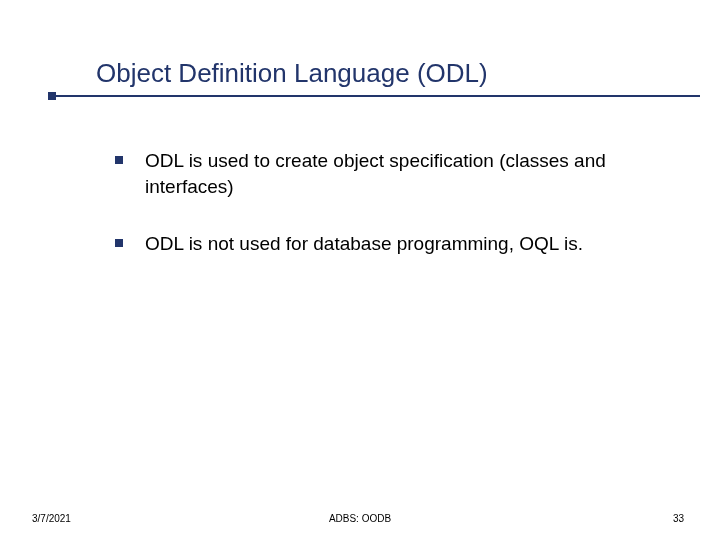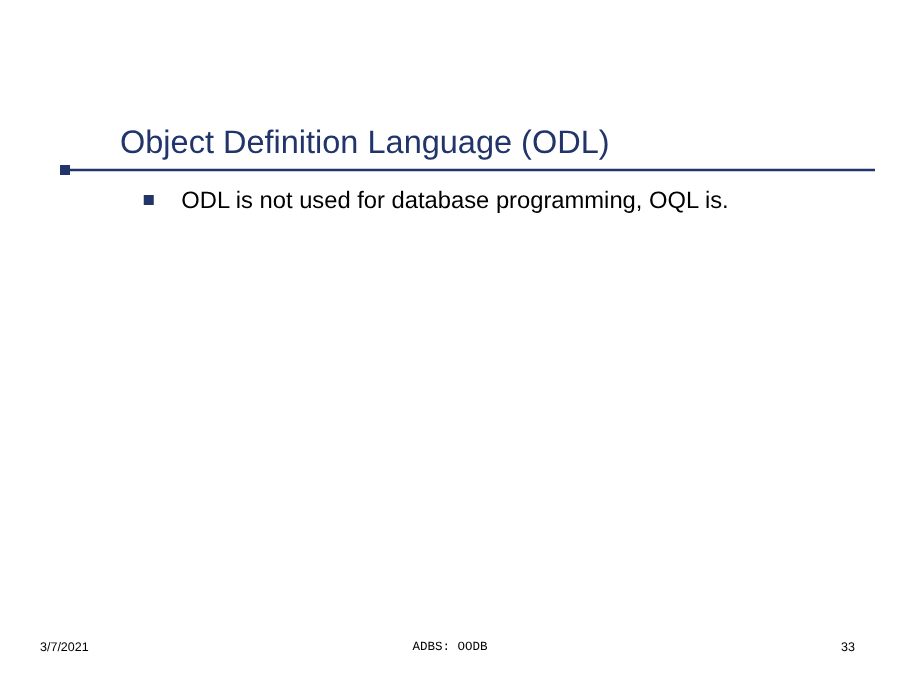--- a/index.html
+++ b/index.html
@@ -1,45 +1,49 @@
 <!DOCTYPE html>
 <html><head>
 <meta charset="utf-8">
 <style>
   * { margin: 0; padding: 0; box-sizing: border-box; }
   html, body { width: 720px; height: 540px; background: #fff; font-family: Verdana, Geneva, sans-serif; color: #000; }
   .slide { position: relative; width: 720px; height: 540px; }
-  .title-wrap { position: absolute; top: 58px; left: 0; width: 720px; margin-top: 40px; }
+  .title-wrap { position: absolute; top: 58px; left: 0; width: 720px; }
   .title { font-size: 26px; font-weight: 400; color: #22356b; padding-left: 96px; padding-bottom: 6px; letter-spacing: 0px; }
   .title-underline { position: absolute; left: 52px; right: 20px; height: 2px; background: #22356b; bottom: -2px; }
   .title-tick { position: absolute; left: 48px; width: 8px; height: 8px; background: #22356b; bottom: -5px; }
   .content { position: absolute; top: 148px; left: 115px; right: 60px; }
   .bullet-item { display: flex; align-items: flex-start; margin-bottom: 32px; }
   .bullet { flex: 0 0 auto; width: 8px; height: 8px; background: #22356b; margin-top: 8px; margin-right: 22px; }
   .bullet-text { font-size: 19px; line-height: 1.35; color: #000; flex: 1; }
   .footer { position: absolute; bottom: 16px; left: 0; width: 708px; height: 20px; font-size: 10px; }
   .footer-date { position: absolute; left: 32px; bottom: 0; color: #000; }
-  .footer-center { position: absolute; left: 0; width: 720px; text-align: center; bottom: 0; color: #000; font-family: Liberation Mono, monospace; }
+  .footer-center { position: absolute; left: 0; width: 720px; text-align: center; bottom: 0; color: #000; }
   .footer-page { position: absolute; right: 24px; bottom: 0; color: #000; }
 </style>
 </head>
 <body>
 
 <div class="slide">
 
   <div class="title-wrap">
     <div class="title">Object Definition Language (ODL)</div>
     <div class="title-underline"></div>
     <div class="title-tick"></div>
   </div>
 
   <div class="content">
 
 
 
+    <div class="bullet-item">
+      <div class="bullet"></div>
+      <div class="bullet-text">ODL is used to create object specification (classes and interfaces)</div>
+    </div>
 
     <div class="bullet-item">
       <div class="bullet"></div>
       <div class="bullet-text">ODL is not used for database programming, OQL is.</div>
     </div>
 
   </div>
 
   <div class="footer">
     <div class="footer-date">3/7/2021</div>

